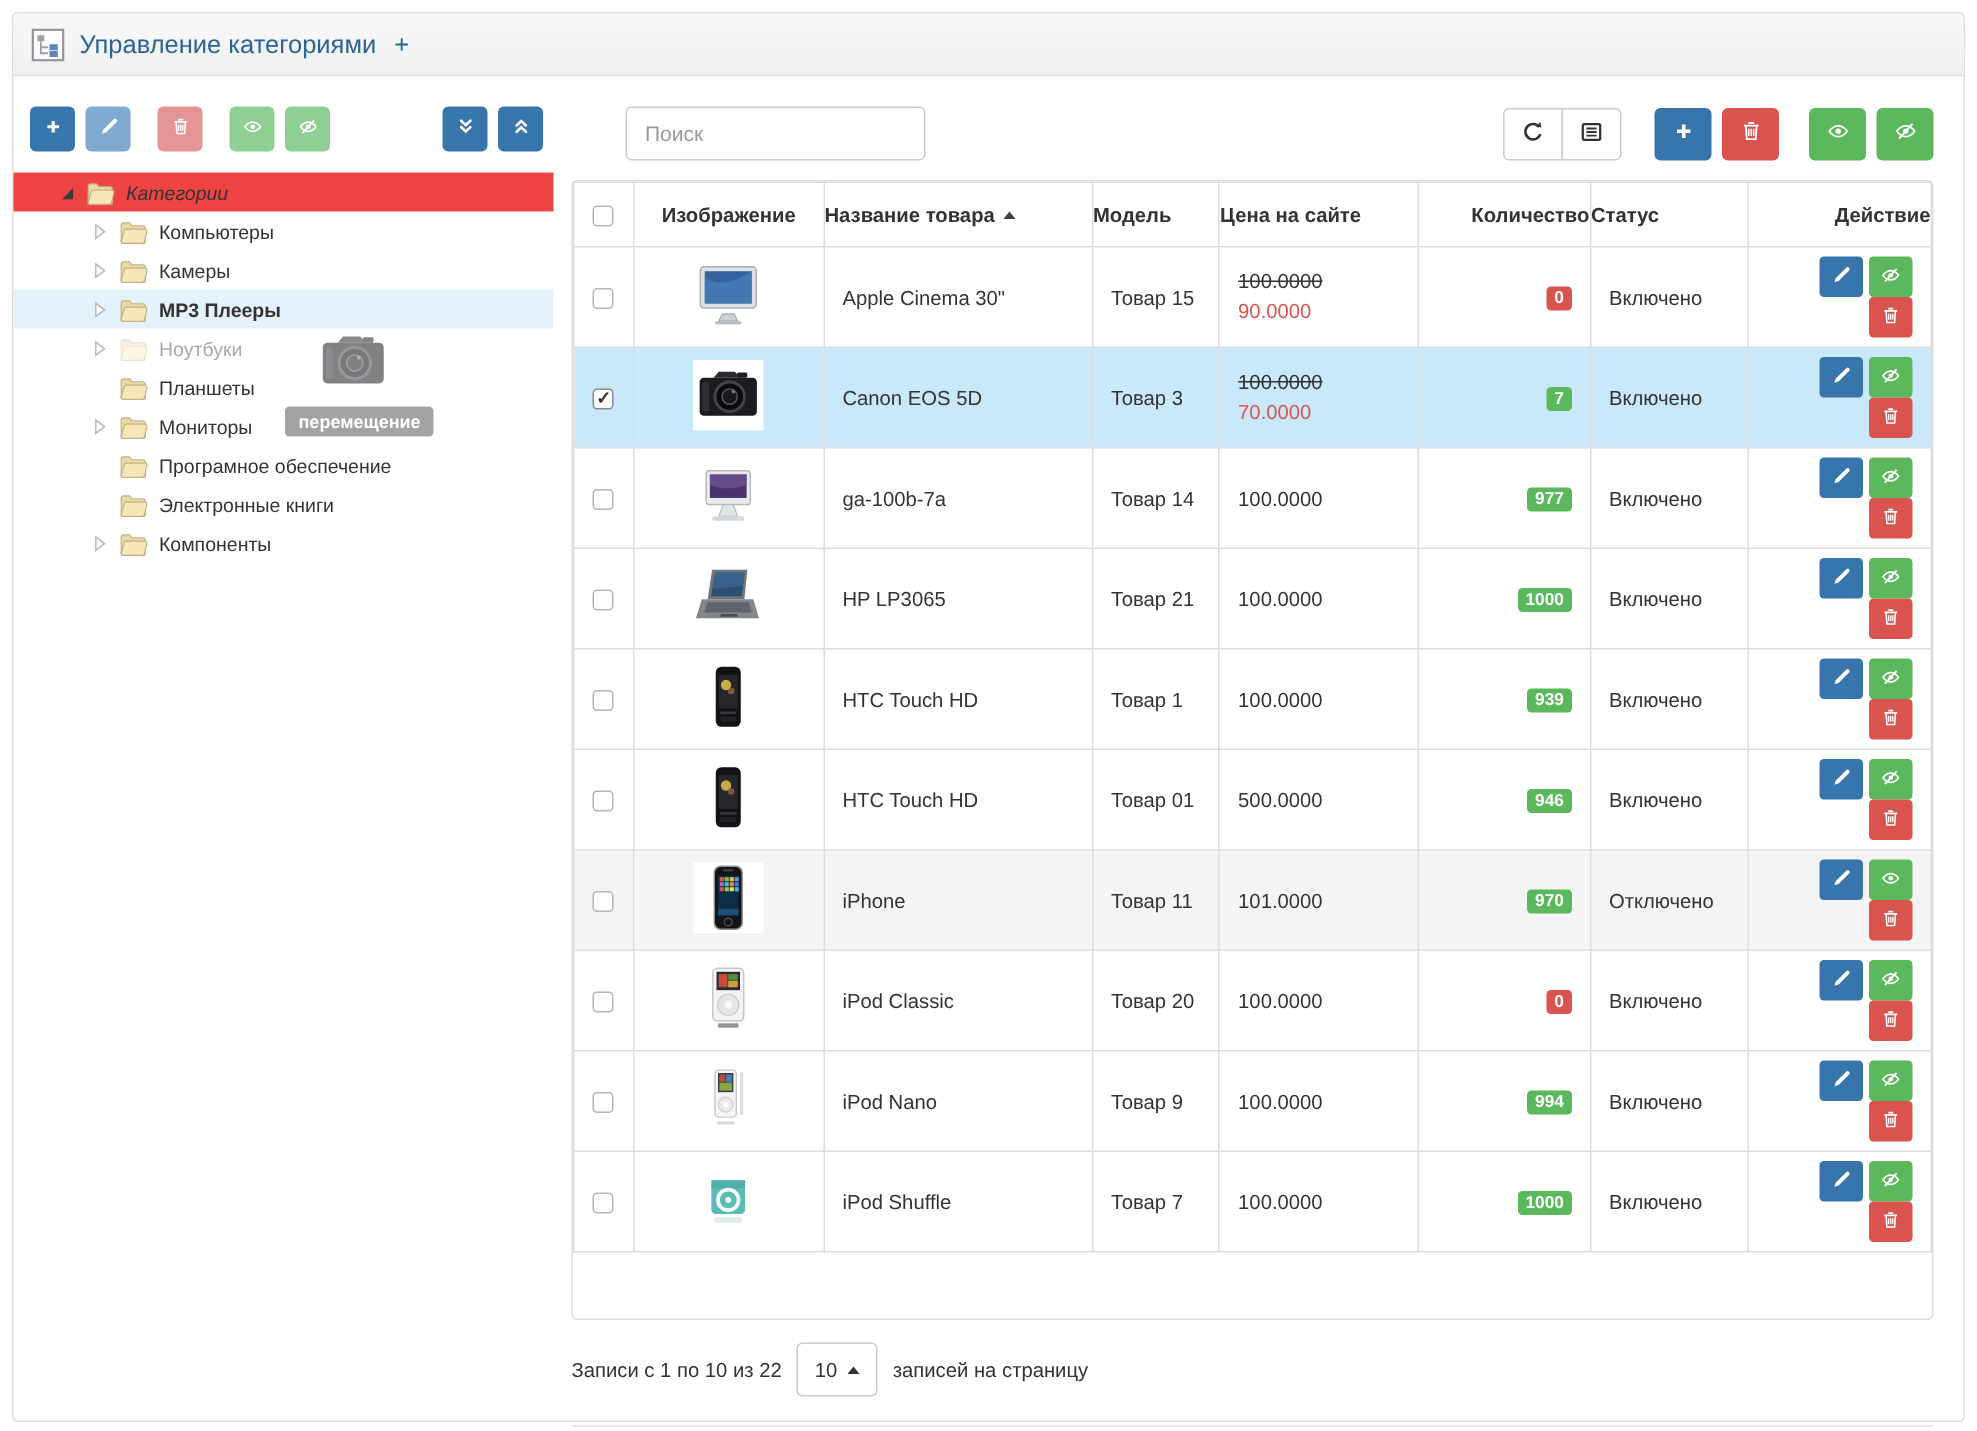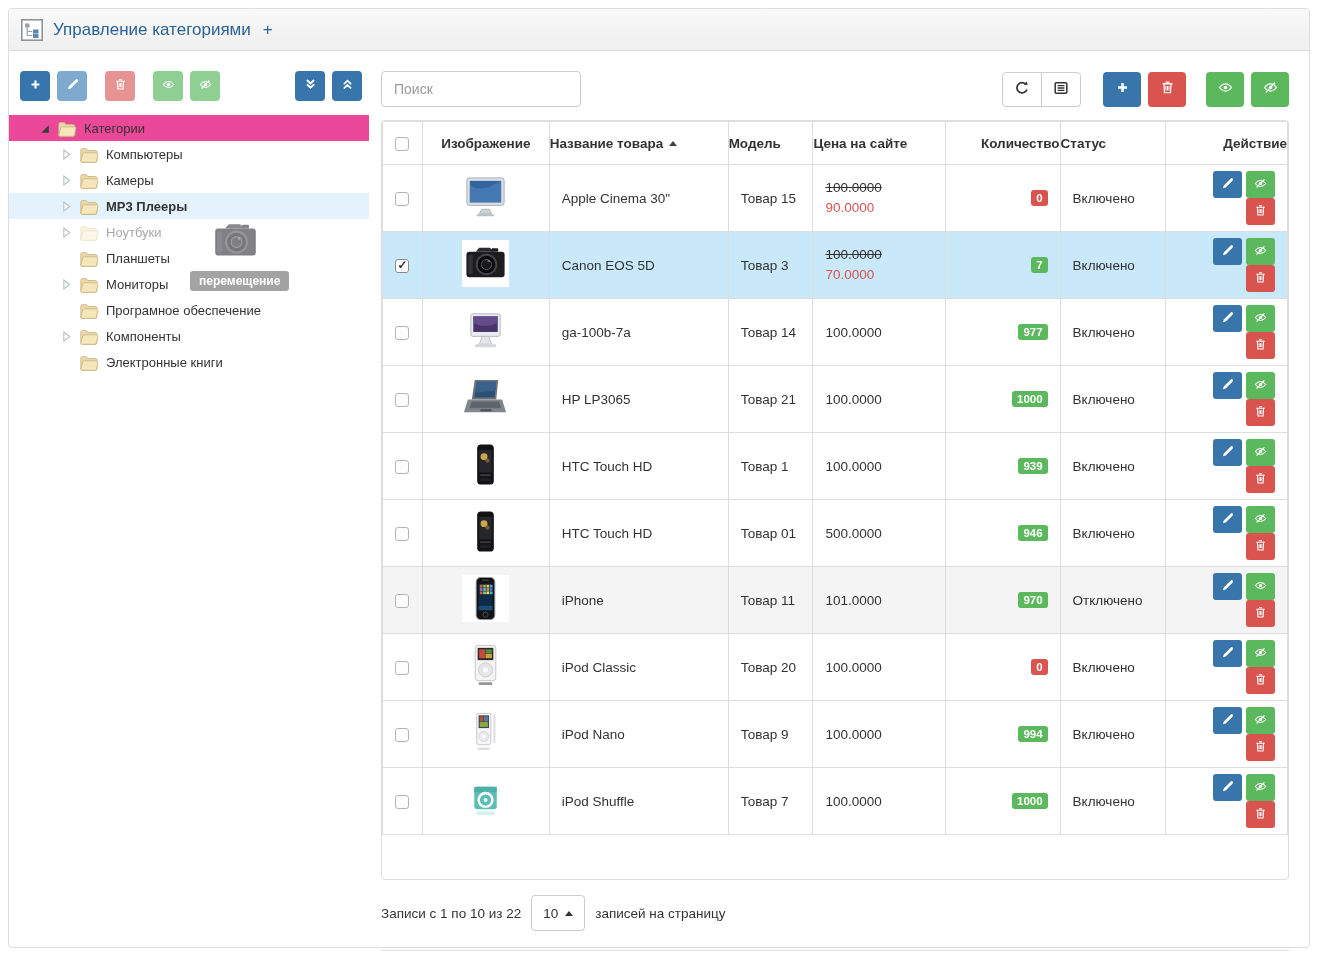--- a/index.html
+++ b/index.html
@@ -56,36 +56,36 @@
   
   .left-col { width:360px; flex:0 0 360px; padding-top:20px; }
   .tree-toolbar { display:flex; justify-content:space-between; margin:0 7px 10px 11px; }
   .tt-group { display:flex; gap:7px; }
   #tree-toolbar-left .tbtn:nth-child(3),
   #tree-toolbar-left .tbtn:nth-child(4) { margin-left:11px; }
   .tree { margin-top:14px; }
   .tree-row { height:26px; display:flex; align-items:center; font-size:13px; }
   .tree-row.root  { padding-left:28px; }
   .tree-row.child { padding-left:50px; }
-  .tree-row.selected { background:#ec4899; }
+  .tree-row.selected { background:#ef4444;font-style:italic; }
   .tree-row.drop-target { background:#e4f2fb; font-weight:bold; }
   .tree-row.disabled .tree-label { color:#a9a9a9; }
   .tree-row.disabled .folder { opacity:.35; }
   .caret { width:15px; height:15px; margin-right:5px; flex:0 0 15px; display:inline-flex; }
   .caret svg { width:15px; height:15px; }
   .folder { width:20px; height:17px; margin-right:7px; display:inline-flex; }
   .folder svg { width:20px; height:17px; }
   .tree-label { white-space:nowrap; }
 
   
   .right-col { flex:1; padding:20px 20px 0 12px; display:flex; flex-direction:column; }
   .table-toolbar { display:flex; justify-content:space-between; align-items:center; margin-bottom:13px; }
   .search-input {
     width:200px; height:36px; border:1px solid #ccc; border-radius:4px;
-    padding:6px 12px; font-size:14px; color:#333; outline:none;
+    padding:6px 12px; font-size:14px; color:#333; outline:none;margin-left:36px;
   }
   .search-input::placeholder { color:#999; }
   .toolbar-right { display:flex; align-items:center; }
   .btn-group-white { display:flex; margin-right:22px; }
   .toolbar-actions { display:flex; gap:7px; }
   .toolbar-actions .abtn.gap-before { margin-left:13px; }
 
   
   .table-container { border:1px solid #ddd; border-radius:4px; padding-bottom:44px; }
   table { border-collapse:collapse; width:100%; }
@@ -315,42 +315,42 @@
             <span class="caret"></span>
             <span class="folder">
               <svg viewBox="0 0 20 17">
                 <path d="M1.8 15V4.2c0-.9.7-1.6 1.6-1.6h3.9l1.6 1.9h7.4c.9 0 1.6.7 1.6 1.6V15c0 .7-.6 1.3-1.3 1.3H3.1c-.7 0-1.3-.6-1.3-1.3z" fill="#e9d9a9" stroke="#c8b283" stroke-width="0.8"></path>
                 <path d="M1.8 15l2-7.2c.2-.6.7-1 1.3-1h12.5c.9 0 1.5.8 1.3 1.6L17.4 15c-.2.8-.8 1.3-1.6 1.3H3.4c-.9 0-1.8-.5-1.6-1.3z" fill="#f5e7b9" stroke="#c8b283" stroke-width="0.8"></path>
               </svg>
             </span>
             <span class="tree-label">Програмное обеспечение</span>
           </div>
           <div class="tree-row child">
+            <span class="caret"></span>
+            <span class="folder">
+              <svg viewBox="0 0 20 17">
+                <path d="M1.8 15V4.2c0-.9.7-1.6 1.6-1.6h3.9l1.6 1.9h7.4c.9 0 1.6.7 1.6 1.6V15c0 .7-.6 1.3-1.3 1.3H3.1c-.7 0-1.3-.6-1.3-1.3z" fill="#e9d9a9" stroke="#c8b283" stroke-width="0.8"></path>
+                <path d="M1.8 15l2-7.2c.2-.6.7-1 1.3-1h12.5c.9 0 1.5.8 1.3 1.6L17.4 15c-.2.8-.8 1.3-1.6 1.3H3.4c-.9 0-1.8-.5-1.6-1.3z" fill="#f5e7b9" stroke="#c8b283" stroke-width="0.8"></path>
+              </svg>
+            </span>
+            <span class="tree-label">Электронные книги</span>
+          </div>
+          <div class="tree-row child">
             <span class="caret">
               <svg viewBox="0 0 14 14">
                 <path d="M4.5 2.8L10 7l-5.5 4.2z" fill="#fcfcfc" stroke="#b6bec6" stroke-width="1"></path>
               </svg>
             </span>
             <span class="folder">
               <svg viewBox="0 0 20 17">
                 <path d="M1.8 15V4.2c0-.9.7-1.6 1.6-1.6h3.9l1.6 1.9h7.4c.9 0 1.6.7 1.6 1.6V15c0 .7-.6 1.3-1.3 1.3H3.1c-.7 0-1.3-.6-1.3-1.3z" fill="#e9d9a9" stroke="#c8b283" stroke-width="0.8"></path>
                 <path d="M1.8 15l2-7.2c.2-.6.7-1 1.3-1h12.5c.9 0 1.5.8 1.3 1.6L17.4 15c-.2.8-.8 1.3-1.6 1.3H3.4c-.9 0-1.8-.5-1.6-1.3z" fill="#f5e7b9" stroke="#c8b283" stroke-width="0.8"></path>
               </svg>
             </span>
             <span class="tree-label">Компоненты</span>
-          </div>
-          <div class="tree-row child">
-            <span class="caret"></span>
-            <span class="folder">
-              <svg viewBox="0 0 20 17">
-                <path d="M1.8 15V4.2c0-.9.7-1.6 1.6-1.6h3.9l1.6 1.9h7.4c.9 0 1.6.7 1.6 1.6V15c0 .7-.6 1.3-1.3 1.3H3.1c-.7 0-1.3-.6-1.3-1.3z" fill="#e9d9a9" stroke="#c8b283" stroke-width="0.8"></path>
-                <path d="M1.8 15l2-7.2c.2-.6.7-1 1.3-1h12.5c.9 0 1.5.8 1.3 1.6L17.4 15c-.2.8-.8 1.3-1.6 1.3H3.4c-.9 0-1.8-.5-1.6-1.3z" fill="#f5e7b9" stroke="#c8b283" stroke-width="0.8"></path>
-              </svg>
-            </span>
-            <span class="tree-label">Электронные книги</span>
           </div>
         </div>
     </div>
 
     <div class="right-col">
       <div class="table-toolbar">
         <input class="search-input" type="text" placeholder="Поиск" style="">
         <div class="toolbar-right">
           <div class="btn-group-white" id="table-toolbar-view">
               <button class="wbtn">

